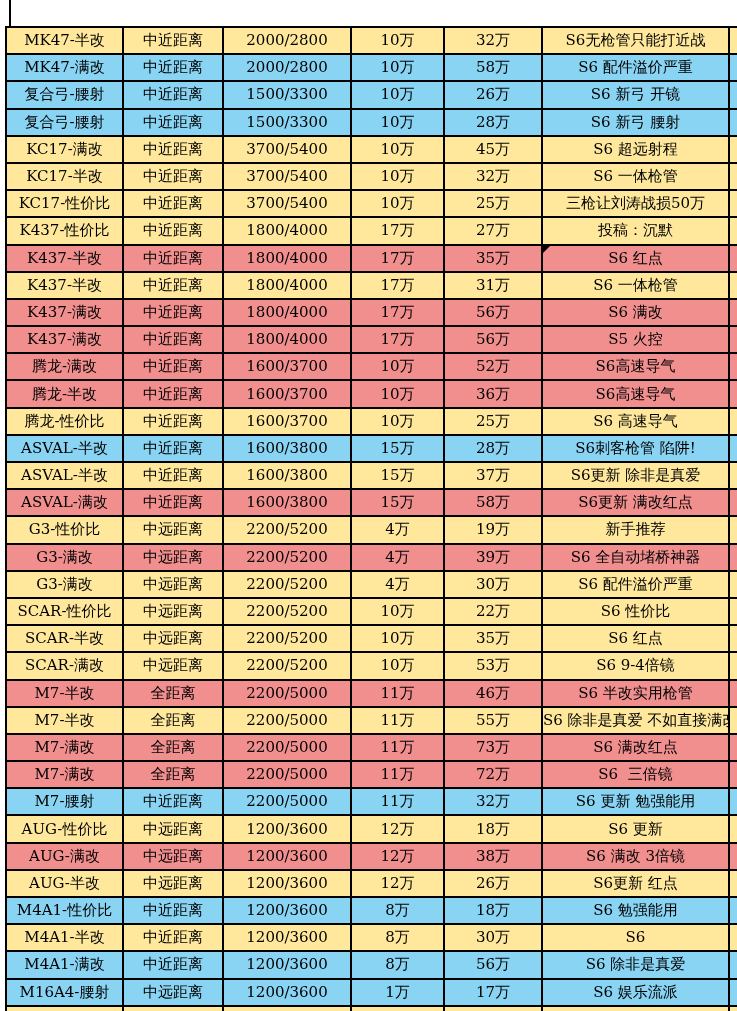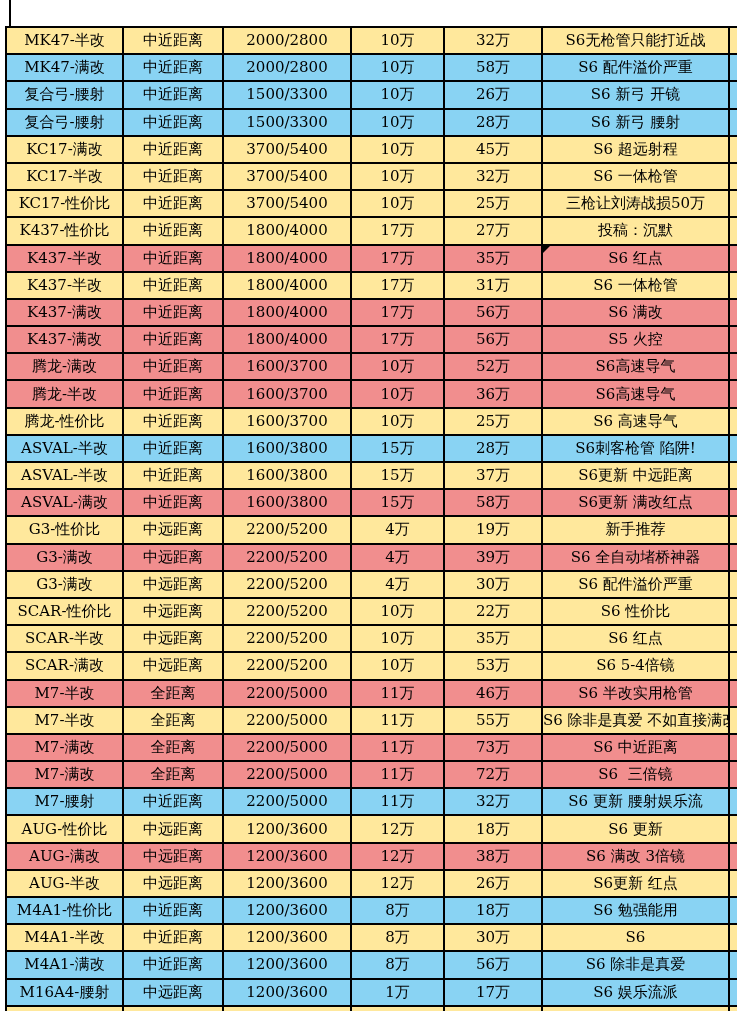--- a/index.html
+++ b/index.html
@@ -205,21 +205,21 @@
           <td><span class="txt">28万</span></td>
           <td><span class="txt">S6刺客枪管 陷阱!</span></td>
           <td></td>
         </tr>
         <tr class="yellow">
           <td><span class="txt">ASVAL-半改</span></td>
           <td><span class="txt">中近距离</span></td>
           <td><span class="txt">1600/3800</span></td>
           <td><span class="txt">15万</span></td>
           <td><span class="txt">37万</span></td>
-          <td><span class="txt">S6更新 中远距离</span></td>
+          <td><span class="txt">S6更新 除非是真爱</span></td>
           <td></td>
         </tr>
         <tr class="pink">
           <td><span class="txt">ASVAL-满改</span></td>
           <td><span class="txt">中近距离</span></td>
           <td><span class="txt">1600/3800</span></td>
           <td><span class="txt">15万</span></td>
           <td><span class="txt">58万</span></td>
           <td><span class="txt">S6更新 满改红点</span></td>
           <td></td>
@@ -268,21 +268,21 @@
           <td><span class="txt">35万</span></td>
           <td><span class="txt">S6 红点</span></td>
           <td></td>
         </tr>
         <tr class="yellow">
           <td><span class="txt">SCAR-满改</span></td>
           <td><span class="txt">中远距离</span></td>
           <td><span class="txt">2200/5200</span></td>
           <td><span class="txt">10万</span></td>
           <td><span class="txt">53万</span></td>
-          <td><span class="txt">S6 5-4倍镜</span></td>
+          <td><span class="txt">S6 9-4倍镜</span></td>
           <td></td>
         </tr>
         <tr class="pink">
           <td><span class="txt">M7-半改</span></td>
           <td><span class="txt">全距离</span></td>
           <td><span class="txt">2200/5000</span></td>
           <td><span class="txt">11万</span></td>
           <td><span class="txt">46万</span></td>
           <td><span class="txt">S6 半改实用枪管</span></td>
           <td></td>
@@ -295,39 +295,39 @@
           <td><span class="txt">55万</span></td>
           <td><span class="txt">S6 除非是真爱 不如直接满改</span></td>
           <td></td>
         </tr>
         <tr class="pink">
           <td><span class="txt">M7-满改</span></td>
           <td><span class="txt">全距离</span></td>
           <td><span class="txt">2200/5000</span></td>
           <td><span class="txt">11万</span></td>
           <td><span class="txt">73万</span></td>
-          <td><span class="txt">S6 中近距离</span></td>
+          <td><span class="txt">S6 满改红点</span></td>
           <td></td>
         </tr>
         <tr class="pink">
           <td><span class="txt">M7-满改</span></td>
           <td><span class="txt">全距离</span></td>
           <td><span class="txt">2200/5000</span></td>
           <td><span class="txt">11万</span></td>
           <td><span class="txt">72万</span></td>
           <td><span class="txt">S6  三倍镜</span></td>
           <td></td>
         </tr>
         <tr class="blue">
           <td><span class="txt">M7-腰射</span></td>
           <td><span class="txt">中近距离</span></td>
           <td><span class="txt">2200/5000</span></td>
           <td><span class="txt">11万</span></td>
           <td><span class="txt">32万</span></td>
-          <td><span class="txt">S6 更新 腰射娱乐流</span></td>
+          <td><span class="txt">S6 更新 勉强能用</span></td>
           <td></td>
         </tr>
         <tr class="yellow">
           <td><span class="txt">AUG-性价比</span></td>
           <td><span class="txt">中远距离</span></td>
           <td><span class="txt">1200/3600</span></td>
           <td><span class="txt">12万</span></td>
           <td><span class="txt">18万</span></td>
           <td><span class="txt">S6 更新</span></td>
           <td></td>

